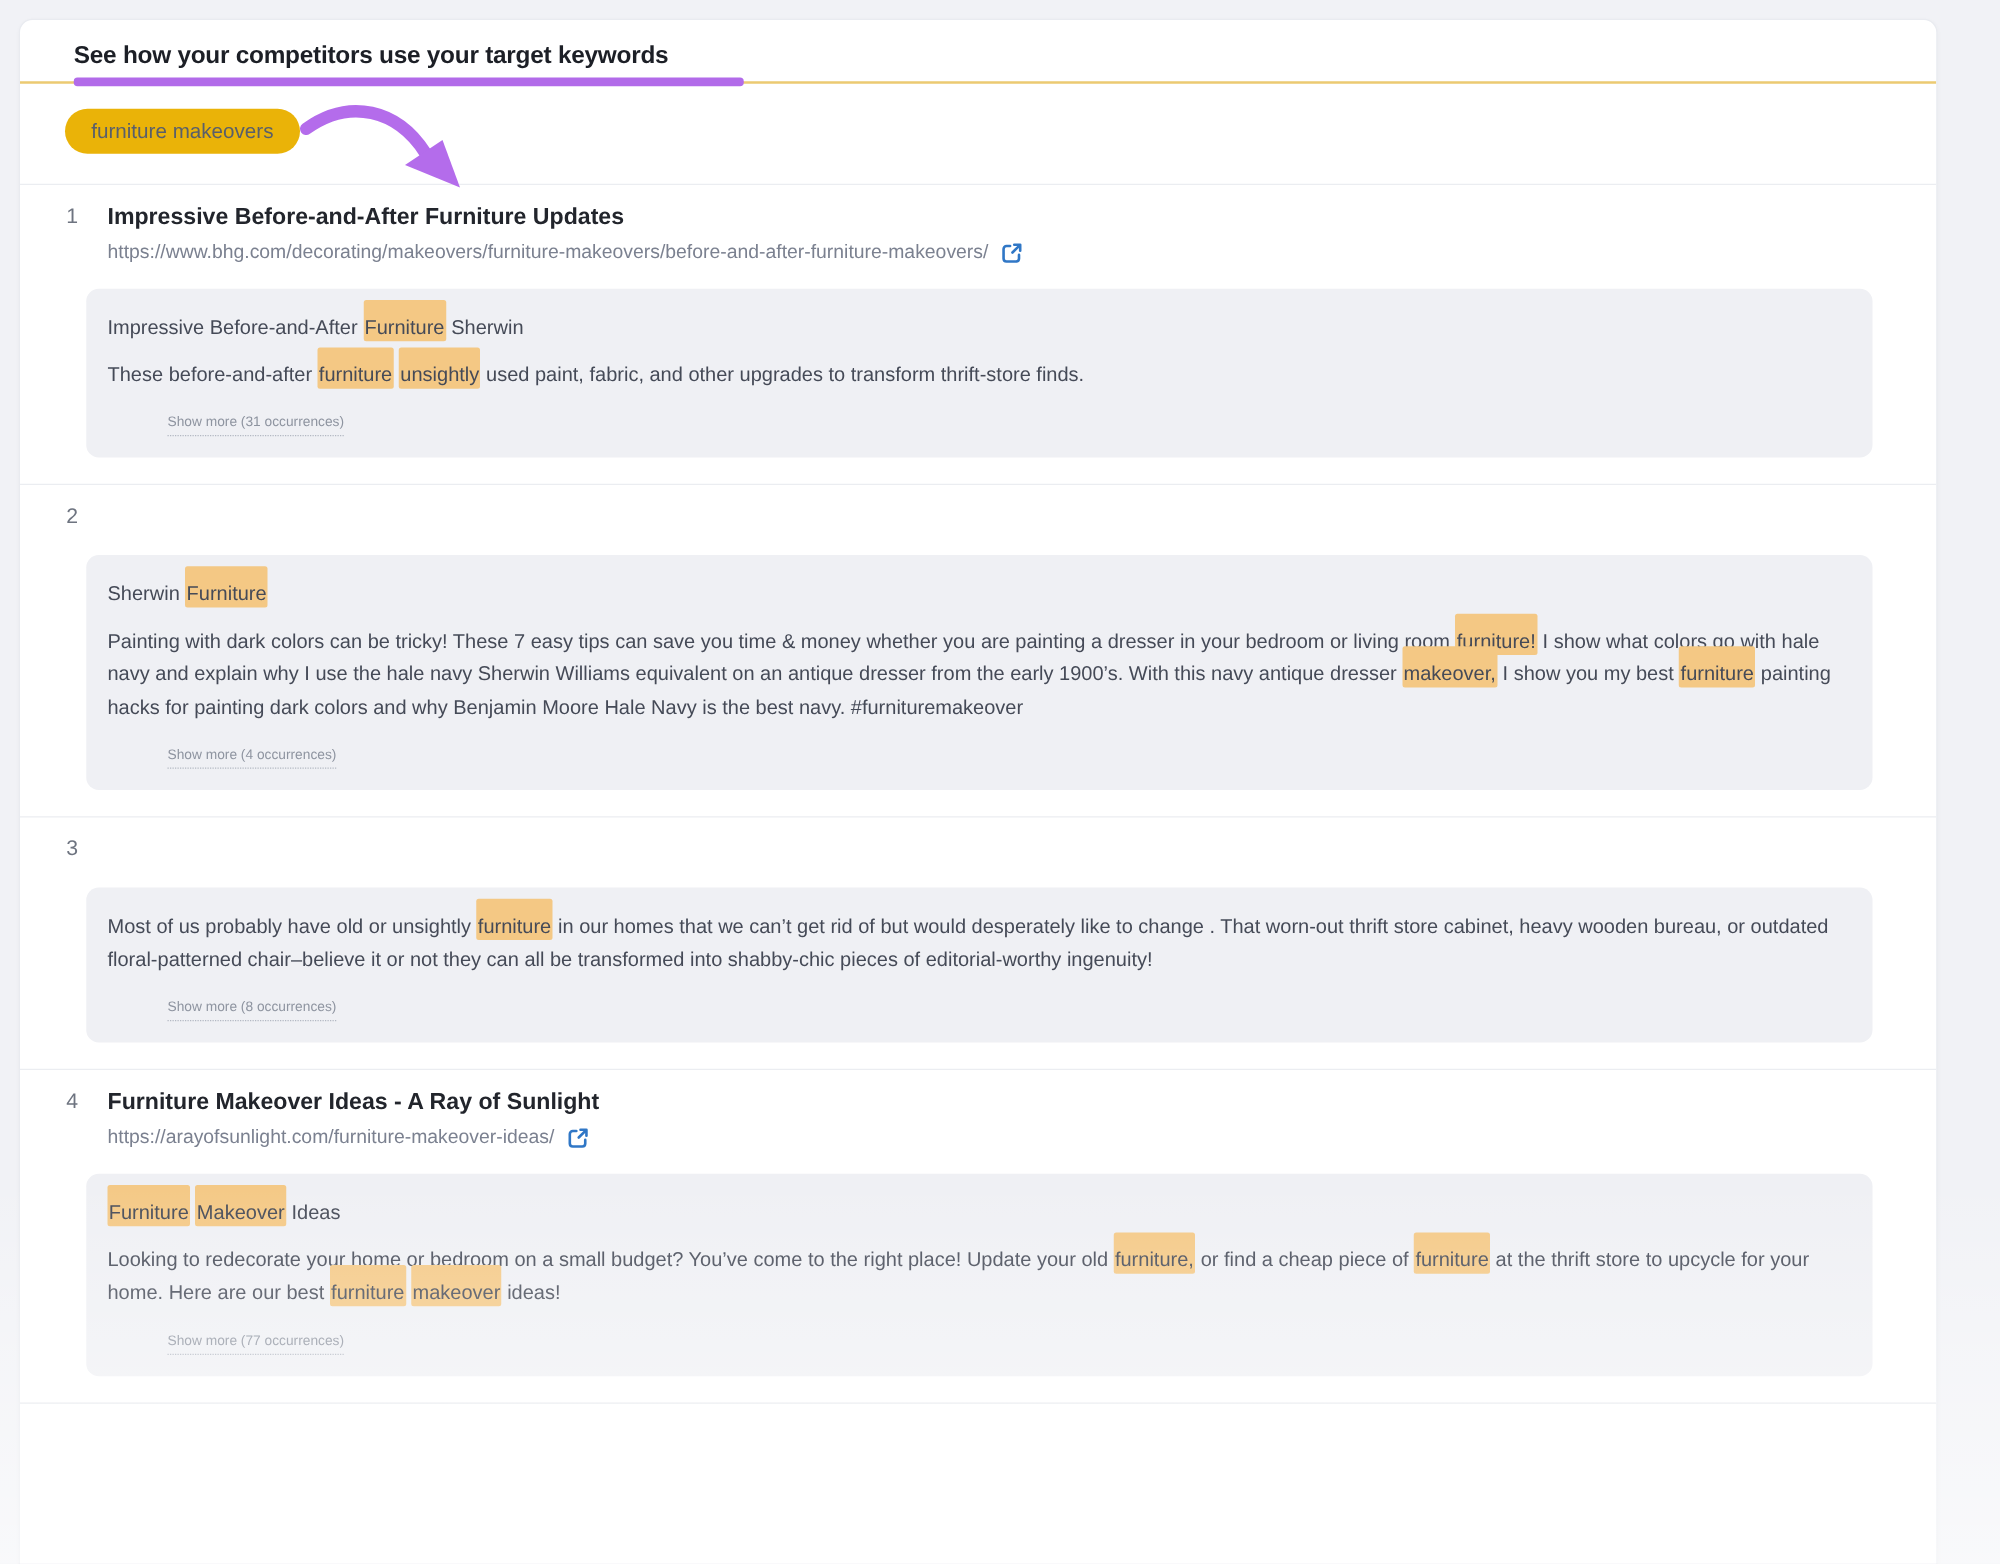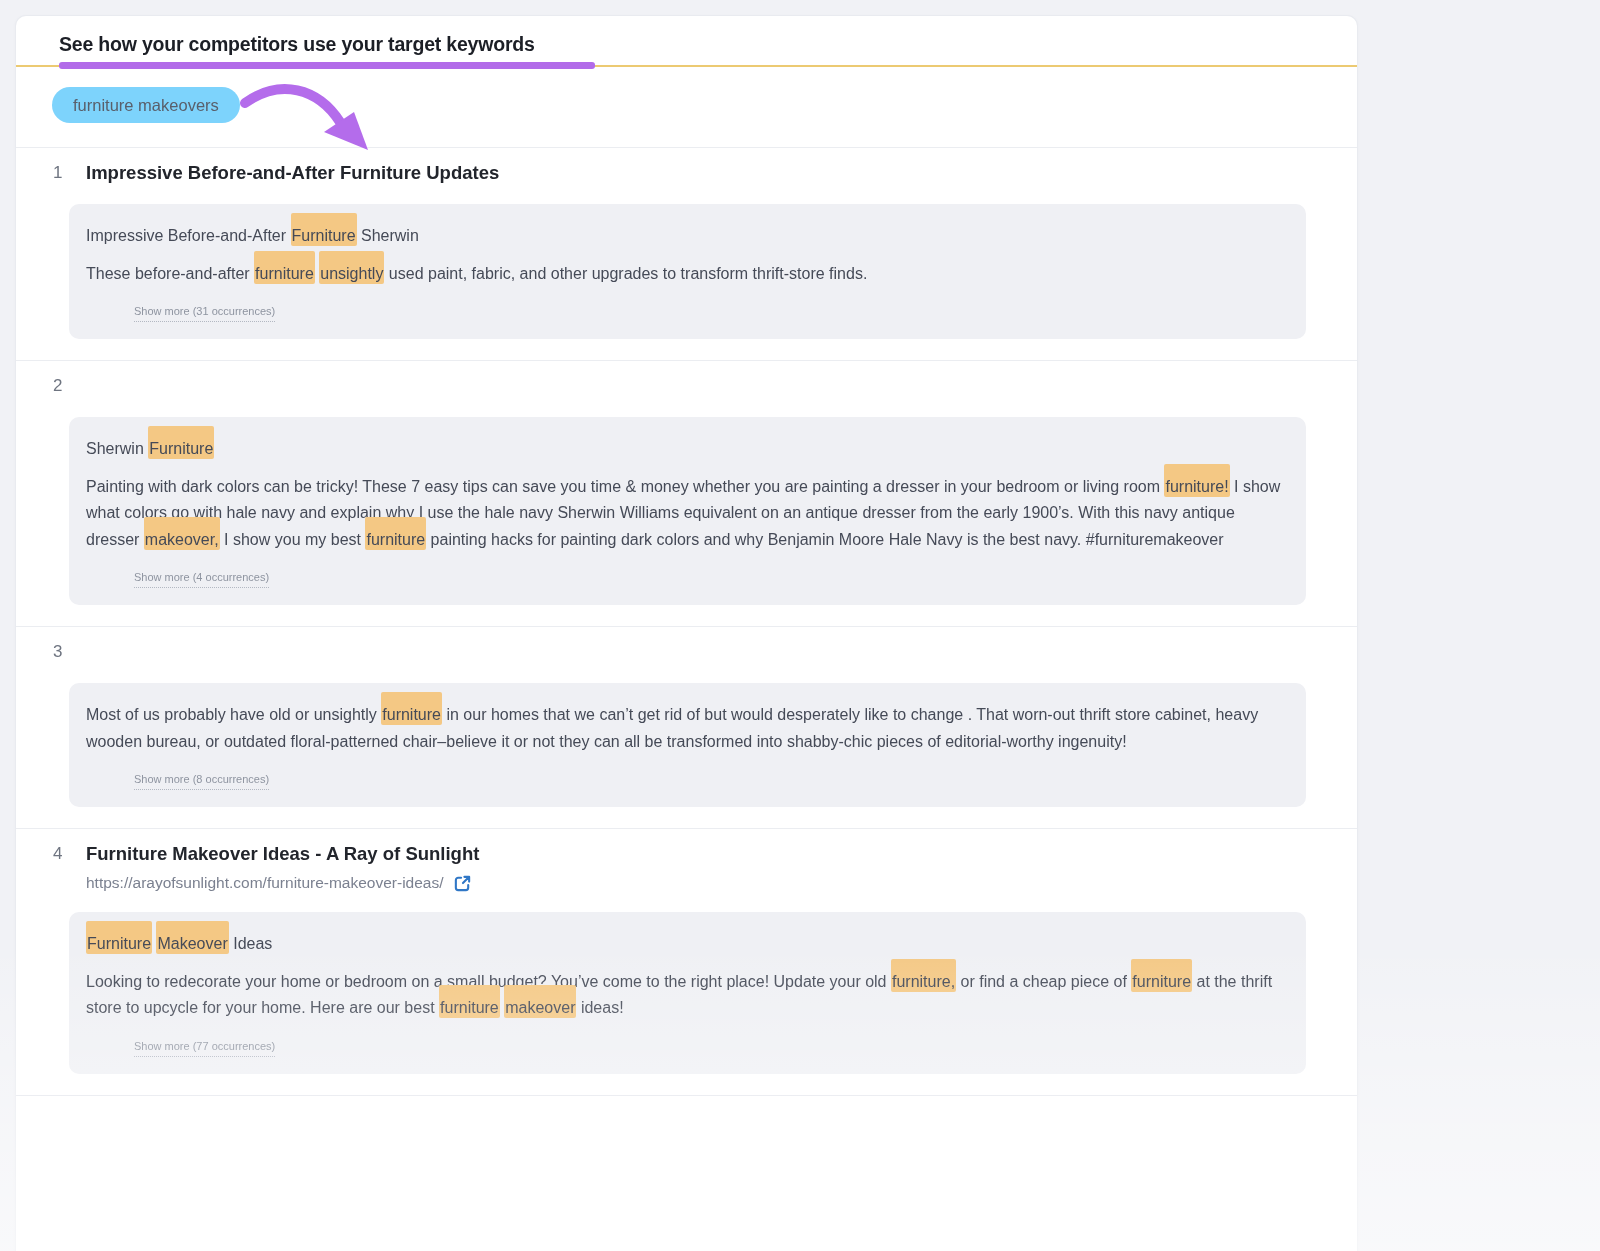--- a/index.html
+++ b/index.html
@@ -6,41 +6,41 @@
   html, body { margin: 0; padding: 0; }
   body {
     width: 1600px; height: 1251px;
     background: #f1f2f6;
     font-family: "Liberation Sans", "DejaVu Sans", sans-serif;
     position: relative;
     overflow: hidden;
   }
   .card {
     position: absolute; left: 16px; top: 16px;
-    width: 1341px; height: 1235px;
+    width: 1533px; height: 1235px;
     background: #ffffff;
     border-radius: 10px 10px 0 0;
     box-shadow: 0 0 0 1px #e9ebf0, 0 1px 4px rgba(80,90,110,0.06);
     overflow: hidden;
   }
   .card-header { padding: 17px 43px 0; }
   .page-title {
     margin: 0;
     font-size: 19.5px; font-weight: 700;
     color: #1c1f26; letter-spacing: -0.2px;
     line-height: 23px;
   }
   .header-rule { position: relative; height: 8px; margin-top: 6px; }
   .rule-yellow { position: absolute; left: 0; right: 0; top: 3px; height: 2px; background: #ecca72; }
   .rule-purple { position: absolute; left: 43px; top: 0; width: 536px; height: 7px; background: #b26be9; border-radius: 3px; }
 
   .keyword-row { position: relative; padding: 17px 0 24px 36px; height: 77px; }
   .pill {
     display: inline-block;
-    background: #7dd3fc; color: #595f6b;
+    background: #eab308; color: #595f6b;
     font-size: 16.5px; line-height: 20px;
     padding: 8px 21px; border-radius: 19px;
   }
   .arrow-svg { position: absolute; left: 214px; top: 12px; z-index: 3; pointer-events: none; }
 
   .result { border-top: 1px solid #ebedf1; padding: 13px 0 21px; }
   .result-head { display: flex; padding-left: 37px; gap: 13px; }
   .rank { font-size: 17px; color: #6e7480; line-height: 24px; min-width: 20px; }
   .title {
     margin: 0;
@@ -101,20 +101,29 @@
       <path d="M 15 21 C 50 -4, 88 6, 110 40" stroke="#b46ceb" stroke-width="10" stroke-linecap="round" fill="none"></path>
       <polygon points="94,50 124,30 138,68" fill="#b46ceb"></polygon>
     </svg>
   </div>
 
   <section class="result">
     <div class="result-head">
       <span class="rank">1</span>
       <div class="result-meta">
         <h2 class="title">Impressive Before-and-After Furniture Updates</h2>
+        <div class="url-row">
+          <span class="url">https://www.bhg.com/decorating/makeovers/furniture-makeovers/before-and-after-furniture-makeovers/</span>
+          <span class="ext-icon">
+            <svg width="19" height="19" viewBox="0 0 20 20" fill="none" xmlns="http://www.w3.org/2000/svg">
+              <path d="M8.5 4 H5.5 C4.1 4 3 5.1 3 6.5 V14.5 C3 15.9 4.1 17 5.5 17 H13.5 C14.9 17 16 15.9 16 14.5 V11.5" stroke="#3077c6" stroke-width="2.2" stroke-linecap="round"></path>
+              <path d="M12 3 H17 V8 M17 3 L10.5 9.5" stroke="#3077c6" stroke-width="2.2" stroke-linecap="round" stroke-linejoin="round"></path>
+            </svg>
+          </span>
+        </div>
       </div>
     </div>
     <div class="snippet">
       <p class="sline"><span>Impressive Before-and-After </span><span class="hl">Furniture</span><span> Sherwin</span></p>
       <p class="sline"><span>These before-and-after </span><span class="hl">furniture</span><span> </span><span class="hl">unsightly</span><span> used paint, fabric, and other upgrades to transform thrift-store finds.</span></p>
       <a class="show-more">Show more (31 occurrences)</a>
     </div>
   </section>
 
   <section class="result">

